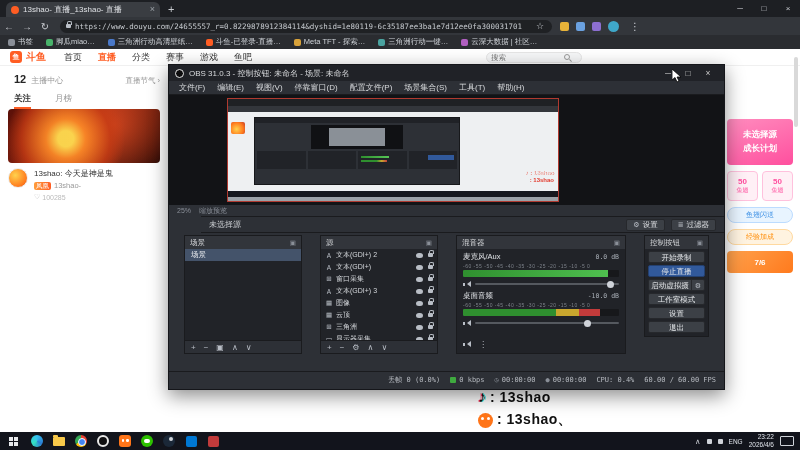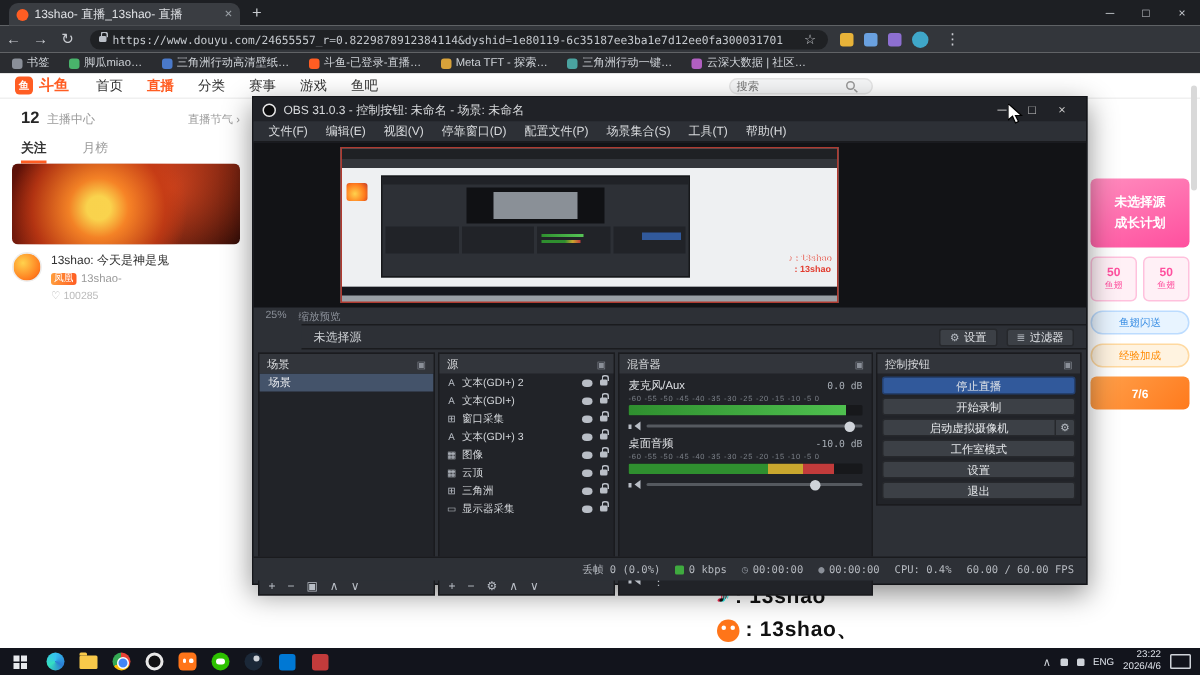--- a/index.html
+++ b/index.html
@@ -127,21 +127,21 @@
 
   #obs-zoomrow { position:absolute; left:8px; top:140px; height:11px; display:flex; gap:8px; align-items:center; }
   .zoom-text { font-size:7px; color:#8a8f98; }
 
   #obs-srcbar { position:absolute; left:0; top:151px; right:0; height:17px; background:#2d3036; border-top:1px solid #1a1b1e; border-bottom:1px solid #1a1b1e; display:flex; align-items:center; padding:0 8px;margin-left:32px; }
   .src-hint { font-size:8px; color:#cfd2d6; }
   .srcbar-btns { margin-left:auto; display:flex; gap:6px; }
   .mini-btn { height:12px; background:#3c4046; border:1px solid #26282c; border-radius:2px; display:flex; align-items:center; gap:3px; padding:0 6px; font-size:7.5px; color:#dfe1e5; }
   .mini-btn .glyph { font-size:7px; color:#b9bec6; }
 
-  #obs-docks { position:absolute; left:0; top:170px; right:0; height:162px; display:flex; gap:2px; padding:0 3px; }
+  #obs-docks { position:absolute; left:0; top:170px; right:0; height:119px; display:flex; gap:18px; padding:0 15px; }
   .panel { background:#212328; border:1px solid #1a1b1e; display:flex; flex-direction:column; }
   .panel-head { height:13px; background:#32353b; display:flex; align-items:center; padding:0 5px; flex:0 0 auto; }
   .panel-title { font-size:7.5px; color:#d8dadd; }
   .panel-pop { margin-left:auto; font-size:6.5px; color:#8a8f98; }
   .panel-body { flex:1; overflow:hidden; position:relative; }
   .panel-tools { height:13px; background:#2d3036; border-top:1px solid #1a1b1e; display:flex; align-items:center; gap:8px; padding-left:6px; flex:0 0 auto; }
   .tool-ic { font-size:8px; color:#b9bec6; line-height:13px; }
 
   .p-scenes { width:118px; } .p-sources { width:118px; } .p-mixer { width:170px; } .p-rightcol { flex:1; background:transparent; border:none; display:flex; flex-direction:column; gap:3px; }
   .scene-item { height:12px; background:#44536a; color:#e8eaee; font-size:7.5px; line-height:12px; padding-left:6px; }
@@ -562,22 +562,22 @@
       </div>
     </div>
 
     <div class="p-rightcol">
       <div class="panel p-controls">
         <div class="panel-head">
           <span class="panel-title">控制按钮</span>
           <span class="panel-pop">▣</span>
         </div>
         <div class="ctl-list">
+          <div class="ctl-btn">开始录制</div>
           <div class="ctl-btn primary">停止直播</div>
-          <div class="ctl-btn">开始录制</div>
           <div class="ctl-btn ctl-split">
             <span class="lbl">启动虚拟摄像机</span>
             <span class="gear">⚙</span>
           </div>
           <div class="ctl-btn">工作室模式</div>
           <div class="ctl-btn">设置</div>
           <div class="ctl-btn">退出</div>
         </div>
       </div>
     </div>

